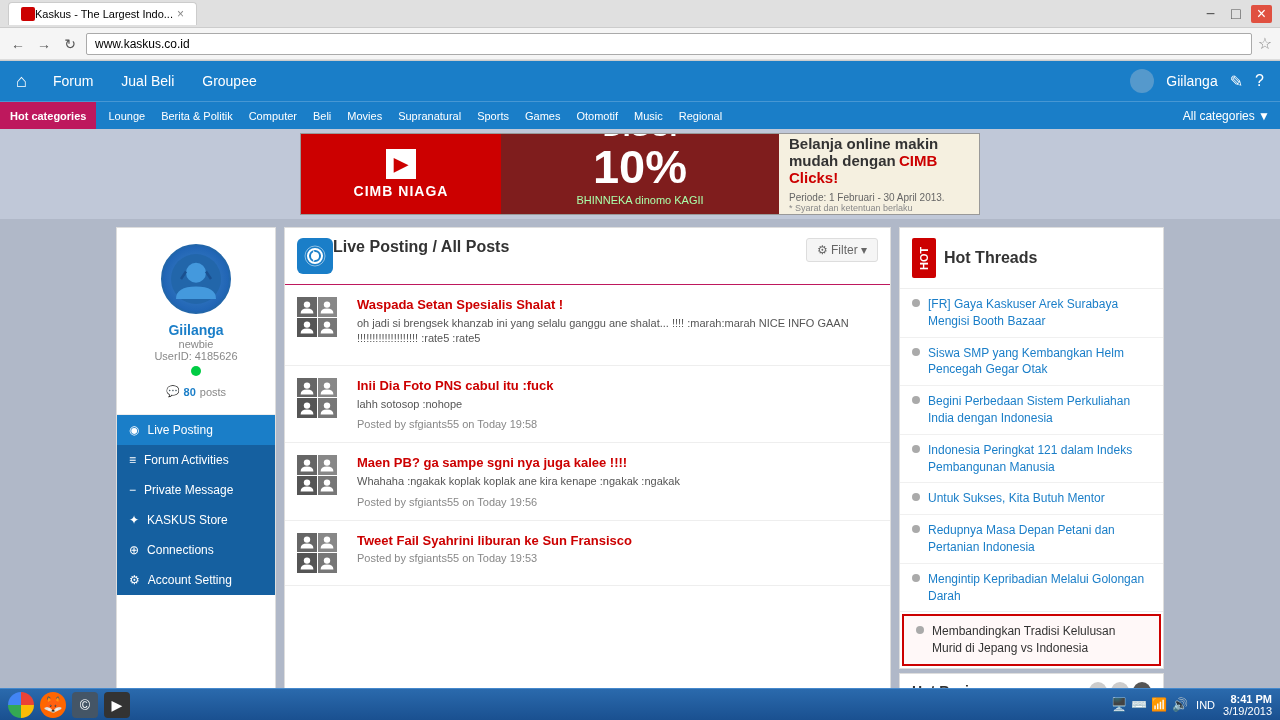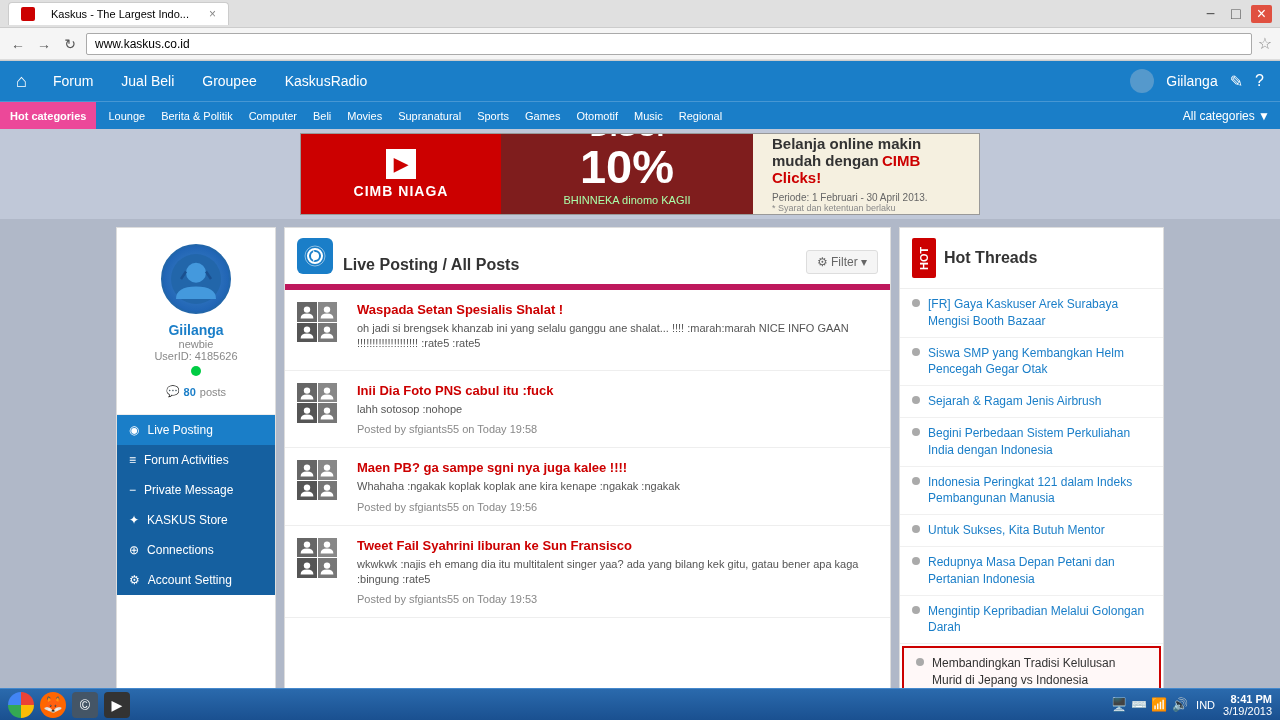--- a/index.html
+++ b/index.html
@@ -1,40 +1,40 @@
 <!DOCTYPE html>
 <html><head>
   <meta charset="utf-8">
   <style>
     * { margin: 0; padding: 0; box-sizing: border-box; }
     body { font-family: Arial, sans-serif; font-size: 12px; background: #b0b8c8; width: 1280px; height: 720px; overflow: hidden; }
 
     
     .browser-chrome { background: #e8e8e8; border-bottom: 1px solid #ccc; }
     .title-bar { background: #e0e0e0; display: flex; align-items: center; padding: 4px 8px; height: 28px; border-bottom: 1px solid #ccc; }
-    .title-bar-tab { background: white; border: 1px solid #ccc; border-bottom: none; padding: 4px 12px; font-size: 11px; border-radius: 4px 4px 0 0; display: flex; align-items: center; gap: 16px; margin-right: 2px; }
+    .title-bar-tab { background: white; border: 1px solid #ccc; border-bottom: none; padding: 4px 12px; font-size: 11px; border-radius: 4px 4px 0 0; display: flex; align-items: center; gap: 0; margin-right: 2px; }
     .tab-favicon { width: 14px; height: 14px; background: #c00; border-radius: 2px; display: inline-block; }
     .title-bar-controls { margin-left: auto; display: flex; gap: 4px; }
 
     .nav-bar { display: flex; align-items: center; padding: 4px 8px; height: 32px; background: #f5f5f5; border-bottom: 1px solid #ddd; gap: 6px; }
     .nav-btn { width: 20px; height: 20px; background: none; border: none; cursor: pointer; font-size: 14px; color: #555; }
     .address-bar { flex: 1; height: 22px; border: 1px solid #aaa; border-radius: 2px; padding: 0 8px; font-size: 12px; background: white; }
     .star-btn { font-size: 16px; color: #888; cursor: pointer; }
 
     
     .top-nav { background: #1a7ec8; display: flex; align-items: center; height: 40px; padding: 0 16px; gap: 0; }
     .top-nav .home-icon { color: white; font-size: 18px; margin-right: 12px; cursor: pointer; }
     .top-nav a { color: white; text-decoration: none; font-size: 14px; padding: 0 14px; height: 40px; line-height: 40px; }
     .top-nav .right { margin-left: auto; display: flex; align-items: center; gap: 12px; }
     .top-nav .username { color: white; font-size: 14px; }
     .top-nav .icon-btn { color: white; font-size: 16px; cursor: pointer; }
 
     
     .cat-bar { background: #1a7ec8; border-top: 1px solid rgba(255,255,255,0.2); display: flex; align-items: center; height: 28px; padding: 0; overflow: hidden; }
-    .cat-bar .hot-cat { background: #ec4899; color: white; padding: 0 10px; height: 28px; line-height: 28px; font-size: 11px; font-weight: bold; margin-right: 4px; }
+    .cat-bar .hot-cat { background: #be185d; color: white; padding: 0 10px; height: 28px; line-height: 28px; font-size: 11px; font-weight: bold; margin-right: 4px; }
     .cat-bar a { color: #ffffff; text-decoration: none; font-size: 11px; padding: 0 8px; height: 28px; line-height: 28px; }
     .cat-bar .all-cat { margin-left: auto; color: white; font-size: 12px; padding: 0 10px; height: 28px; line-height: 28px; }
 
     
     .main-container { display: flex; gap: 8px; padding: 8px; margin: 0 auto; max-width: 1080px; }
 
     
     .left-sidebar { width: 160px; flex-shrink: 0; background: white; border: 1px solid #ddd; padding: 0; }
     .avatar-section { padding: 16px; text-align: center; }
     .avatar-img { width: 70px; height: 70px; background: radial-gradient(circle, #4488cc, #1155aa); border-radius: 50%; margin: 0 auto 8px; display: flex; align-items: center; justify-content: center; font-size: 24px; color: white; border: 2px solid #2266aa; }
@@ -45,21 +45,21 @@
     .posts-count { display: flex; align-items: center; gap: 4px; font-size: 11px; color: #888; margin-top: 6px; justify-content: center; }
     .posts-num { color: #1a7ec8; font-weight: bold; }
 
     .sidebar-menu { border-top: 1px solid #eee; }
     .sidebar-btn { display: block; width: 100%; padding: 8px 12px; text-align: left; border: none; cursor: pointer; font-size: 12px; color: white; display: flex; align-items: center; gap: 8px; text-decoration: none; }
     .sidebar-btn.active { background: #1a7ec8; }
     .sidebar-btn.darkblue { background: #1560a0; }
 
     
     .center-content { flex: 1; background: white; border: 1px solid #ddd; }
-    .live-header { display: flex; align-items: flex-end; padding: 10px 12px; border-bottom: 6px solid #be185d; gap: 10px; }
+    .live-header { display: flex; align-items: flex-start; padding: 10px 12px; border-bottom: 1px solid #be185d; }
     .live-icon { width: 36px; height: 36px; background: #1a7ec8; border-radius: 6px; display: flex; align-items: center; justify-content: center; color: white; font-size: 16px; }
     .live-title { font-size: 16px; font-weight: bold; color: #333; }
     .filter-btn { margin-left: auto; background: #f5f5f5; border: 1px solid #ddd; padding: 4px 10px; border-radius: 3px; font-size: 12px; cursor: pointer; color: #666; display: flex; align-items: center; gap: 4px; }
 
     .post-item { display: flex; align-items: flex-start; padding: 12px; border-bottom: 1px solid #eee; gap: 20px; }
     .post-avatar-group { display: grid; grid-template-columns: 1fr 1fr; gap: 1px; width: 40px; height: 40px; }
     .post-avatar-cell { background: #888; display: flex; align-items: center; justify-content: center; }
     .post-avatar-cell svg { width: 16px; height: 16px; fill: white; }
     .post-content { flex: 1; }
     .post-title { font-size: 13px; font-weight: bold; color: #cc0000; cursor: pointer; margin-bottom: 4px; }
@@ -96,21 +96,21 @@
     .taskbar-right { margin-left: auto; display: flex; align-items: center; gap: 8px; color: white; font-size: 11px; }
     .sys-tray { display: flex; gap: 4px; align-items: center; }
     .clock { color: white; font-size: 11px; text-align: right; }
     .clock-time { font-weight: bold; }
 
     
     .ad-wrapper { background: #c0c8d8; padding: 4px 0; display: flex; justify-content: center; }
     .ad-banner { width: 680px; height: 82px; display: flex; overflow: hidden; border: 1px solid #999; }
     .ad-left { background: #cc0000; width: 200px; display: flex; align-items: center; justify-content: center; padding: 10px; }
     .ad-mid { background: #7f1d1d; flex: 1; display: flex; align-items: flex-end; justify-content: center; padding: 8px; color: white; }
-    .ad-right { background: #f5f0e0; width: 226px; display: flex; flex-direction: column; align-items: flex-start; justify-content: center; padding: 19px; }
+    .ad-right { background: #f5f0e0; width: 200px; display: flex; flex-direction: column; align-items: flex-start; justify-content: center; padding: 10px; }
 
     .outer-wrapper { background: #b0b8c8; padding-bottom: 32px; }
     .content-wrapper { max-width: 1080px; margin: 0 auto; padding: 0 8px; }
   </style>
 </head>
 <body>
 
 <div class="browser-chrome">
   <div class="title-bar">
     <div class="title-bar-tab">
@@ -133,21 +133,20 @@
   </div>
 </div>
 
 <div class="outer-wrapper">
 
   <div class="top-nav">
     <span class="home-icon">⌂</span>
     <a>Forum</a>
     <a>Jual Beli</a>
     <a>Groupee</a>
-    <a>KaskusRadio</a>
     <div class="right">
       <span style="width:24px;height:24px;background:#5599cc;border-radius:50%;display:inline-block;"></span>
       <span class="username">Giilanga</span>
       <span class="icon-btn">✎</span>
       <span class="icon-btn">?</span>
     </div>
   </div>
 
   <div class="cat-bar">
     <span class="hot-cat">Hot categories</span>
@@ -381,44 +380,39 @@
               </div>
             <div class="post-avatar-cell" style="background:#777;">
                 <svg viewBox="0 0 20 20">
                   <circle cx="10" cy="7" r="4" fill="white"></circle>
                   <path d="M2 18 Q2 12 10 12 Q18 12 18 18" fill="white"></path>
                 </svg>
               </div>
           </div>
           <div class="post-content">
             <div class="post-title">Tweet Fail Syahrini liburan ke Sun Fransisco</div>
-            <div class="post-body">wkwkwk :najis eh emang dia itu multitalent singer yaa? ada yang bilang kek gitu, gatau bener apa kaga :bingung :rate5</div>
             <div class="post-meta">Posted by sfgiants55 on Today 19:53</div>
           </div>
         </div>
       </div>
 
       <div class="right-sidebar">
         <div class="hot-threads-box">
           <div class="hot-threads-header">
             <div style="background:#cc0000;color:white;font-size:11px;font-weight:bold;padding:4px 6px;writing-mode:vertical-rl;transform:rotate(180deg);border-radius:2px;height:40px;display:flex;align-items:center;justify-content:center;">HOT</div>
             <span class="hot-threads-title">Hot Threads</span>
           </div>
           <div class="thread-list">
             <div class="thread-item">
               <span class="thread-dot"></span>
               <span class="thread-text">[FR] Gaya Kaskuser Arek Surabaya Mengisi Booth Bazaar</span>
             </div>
             <div class="thread-item">
               <span class="thread-dot"></span>
               <span class="thread-text">Siswa SMP yang Kembangkan Helm Pencegah Gegar Otak</span>
-            </div>
-            <div class="thread-item">
-              <span class="thread-dot"></span>
-              <span class="thread-text">Sejarah &amp; Ragam Jenis Airbrush</span>
             </div>
             <div class="thread-item">
               <span class="thread-dot"></span>
               <span class="thread-text">Begini Perbedaan Sistem Perkuliahan India dengan Indonesia</span>
             </div>
             <div class="thread-item">
               <span class="thread-dot"></span>
               <span class="thread-text">Indonesia Peringkat 121 dalam Indeks Pembangunan Manusia</span>
             </div>
             <div class="thread-item">

